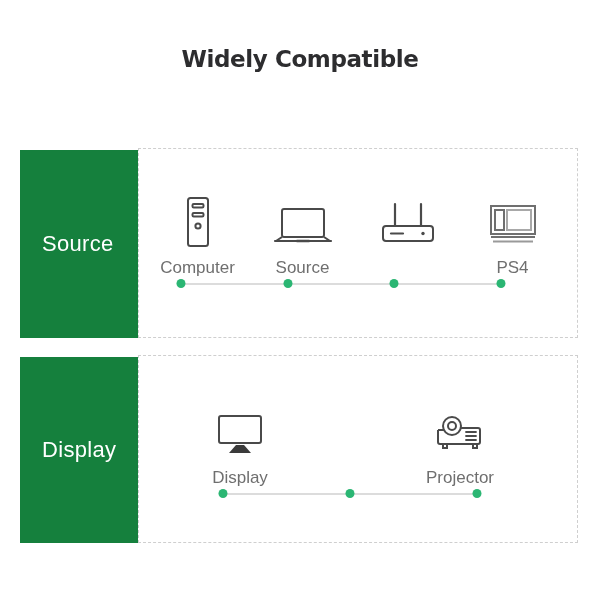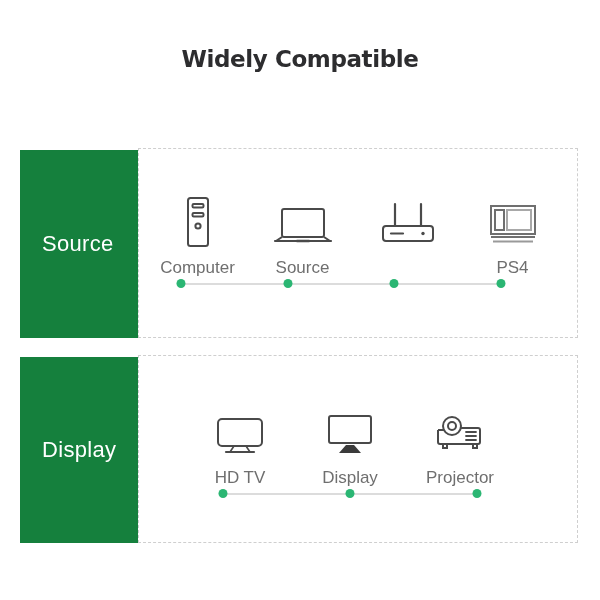--- a/index.html
+++ b/index.html
@@ -163,30 +163,20 @@
 
   <div class="panel" id="panel-display">
     <div class="dashed"></div>
     <div class="darkblock">
       <span>Display</span>
     </div>
   </div>
 
   <div class="items" id="items-display">
 
-    <div class="item">
-      <div class="iconbox">
-        <svg width="56" height="44" viewBox="0 0 56 44">
-          <rect x="6" y="5" width="44" height="27" rx="4" fill="none" stroke="#4a4a4a" stroke-width="2"></rect>
-          <path d="M14 38 H42" stroke="#4a4a4a" stroke-width="2.2" stroke-linecap="round"></path>
-          <path d="M22 32 L18 38 M34 32 L38 38" stroke="#4a4a4a" stroke-width="1.6"></path>
-        </svg>
-      </div>
-      <div class="lbl">HD TV</div>
-    </div>
 
     <div class="item">
       <div class="iconbox">
         <svg width="56" height="46" viewBox="0 0 56 46">
           <rect x="7" y="4" width="42" height="27" rx="2" fill="none" stroke="#4a4a4a" stroke-width="2"></rect>
           <path d="M17 41 L24 33 H32 L39 41 Z" fill="#3b3b3b"></path>
         </svg>
       </div>
       <div class="lbl">Display</div>
     </div>

